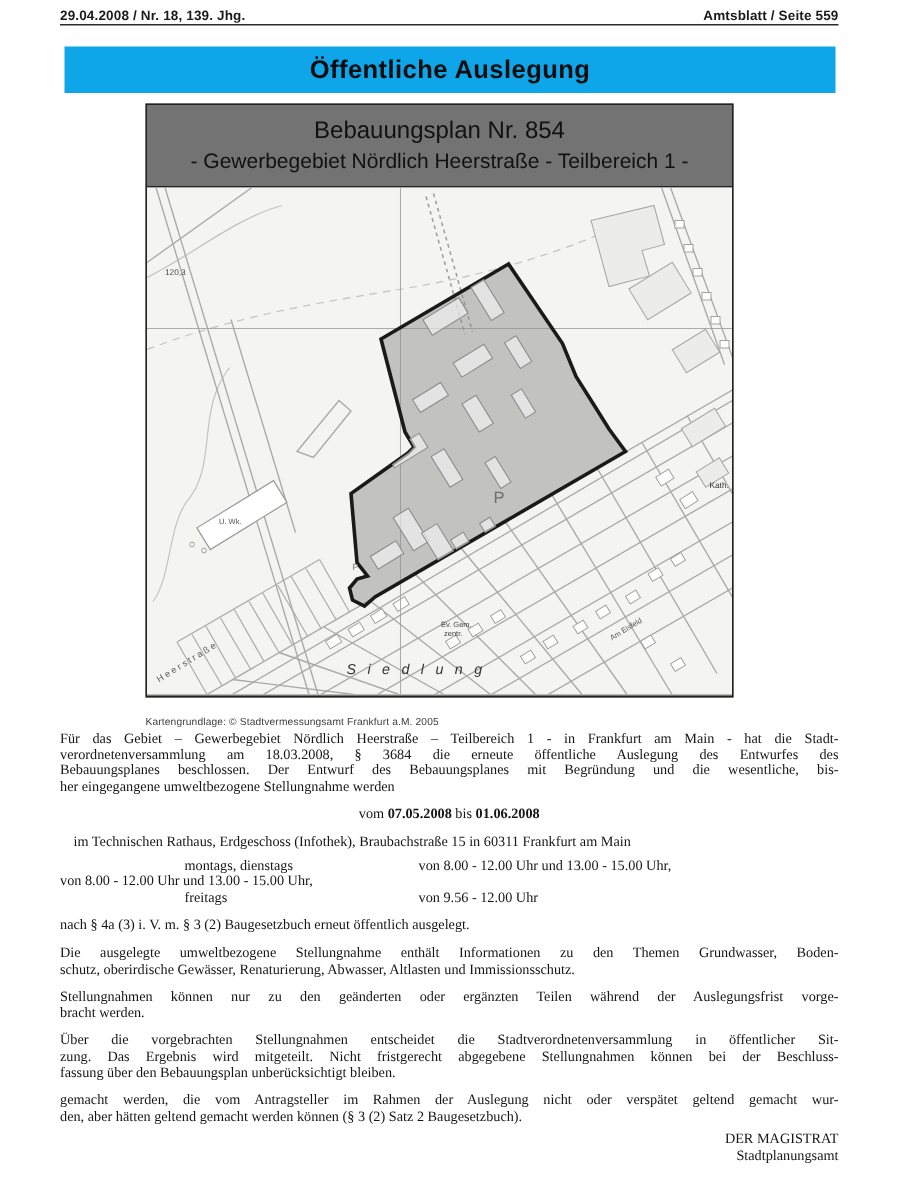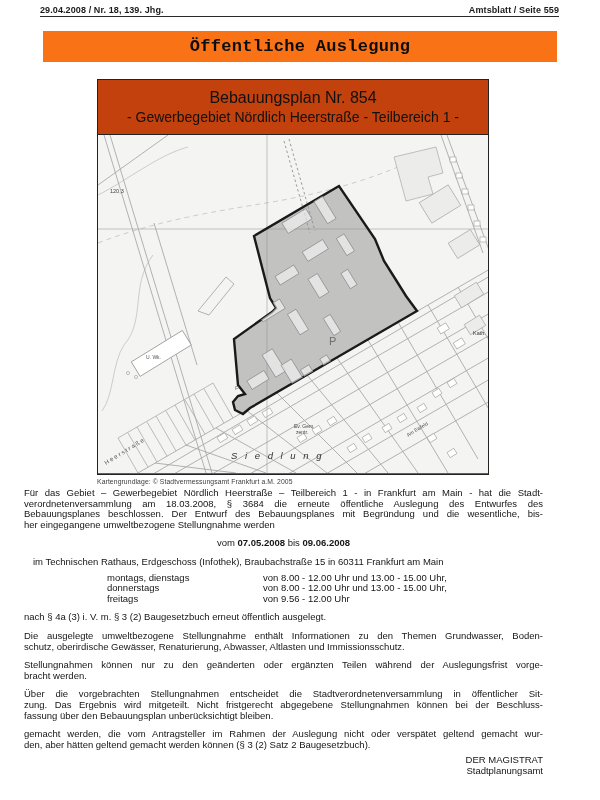--- a/index.html
+++ b/index.html
@@ -6,34 +6,34 @@
   body{
     width:600px;height:800px;background:#fff;position:relative;
     font-family:"Liberation Sans","DejaVu Sans",sans-serif;
     color:#1a1a1a;-webkit-font-smoothing:antialiased;overflow:hidden;
   }
   
   .hdr{position:absolute;left:40px;right:41px;top:5px;display:flex;justify-content:space-between;
        font-size:9px;letter-spacing:.1px;font-weight:bold;}
   .hdr-rule{position:absolute;left:40px;right:41px;top:16px;border-top:1px solid #2a2a2a;}
   
-  .banner{position:absolute;left:43px;top:31px;width:514px;height:31px;background:#f97316;
-          display:flex;align-items:center;justify-content:center;font-family:Liberation Mono, monospace;}
+  .banner{position:absolute;left:43px;top:31px;width:514px;height:31px;background:#0ea5e9;
+          display:flex;align-items:center;justify-content:center;}
   .banner span{font-size:17px;font-weight:bold;letter-spacing:.3px;color:#0d0d0d;}
   
-  .planbox{position:absolute;left:97px;top:79px;width:392px;height:396px;border:1.4px solid #222;
-           box-sizing:border-box;background:#c2410c;}
+  .planbox{position:absolute;left:97px;top:69px;width:392px;height:396px;border:1.4px solid #222;
+           box-sizing:border-box;background:#737373;}
   .plan-titlewrap{height:55px;border-bottom:1.2px solid #222;box-sizing:border-box;
                   display:flex;flex-direction:column;align-items:center;justify-content:center;gap:2px;}
   .plan-title{font-size:16px;color:#111;}
   .plan-subtitle{font-size:14px;color:#111;}
   .mapwrap{width:100%;height:338px;overflow:hidden;background:#f4f4f2;}
   .map-caption{position:absolute;left:97px;top:478px;font-size:6.8px;color:#3c3c3c;letter-spacing:.1px;}
   
-  .bodycol{position:absolute;left:24px;top:488px;width:519px;font-size:9.5px;line-height:10.6px;color:#151515;}
+  .bodycol{position:absolute;left:40px;top:488px;width:519px;font-size:9.5px;line-height:10.6px;color:#151515;font-family:Liberation Serif, serif;}
   .para{margin-top:8px;}
   .para:first-child{margin-top:0;}
   .ln{text-align:justify;}
   .ln.j{text-align-last:justify;}
   .dateline{margin-top:8px;text-align:center;}
   .dateline b{font-weight:bold;}
   .address{margin-top:8px;padding-left:9px;}
   .schedule{margin-top:5px;}
   .sched-row{display:flex;}
   .sched-days{width:156px;padding-left:83px;box-sizing:content-box;flex:none;}
@@ -215,32 +215,31 @@
 
 <div class="bodycol">
   <div class="para">
       <div class="ln j">Für das Gebiet – Gewerbegebiet Nördlich Heerstraße – Teilbereich 1 - in Frankfurt am Main - hat die Stadt-</div>
       <div class="ln j">verordnetenversammlung am 18.03.2008, § 3684 die erneute öffentliche Auslegung des Entwurfes des</div>
       <div class="ln j">Bebauungsplanes beschlossen. Der Entwurf des Bebauungsplanes mit Begründung und die wesentliche, bis-</div>
       <div class="ln">her eingegangene umweltbezogene Stellungnahme werden</div>
     </div>
 
   <div class="dateline">
-    <span>vom </span><b>07.05.2008</b><span> bis </span><b>09.06.2008</b>
+    <span>vom </span><b>07.05.2008</b><span> bis </span><b>01.06.2008</b>
   </div>
 
   <div class="address">im Technischen Rathaus, Erdgeschoss (Infothek), Braubachstraße 15 in 60311 Frankfurt am Main</div>
 
   <div class="schedule">
     <div class="sched-row">
       <span class="sched-days">montags, dienstags</span>
       <span class="sched-hours">von 8.00 - 12.00 Uhr und 13.00 - 15.00 Uhr,</span>
     </div>
     <div class="sched-row">
-      <span class="sched-days">donnerstags</span>
       <span class="sched-hours">von 8.00 - 12.00 Uhr und 13.00 - 15.00 Uhr,</span>
     </div>
     <div class="sched-row">
       <span class="sched-days">freitags</span>
       <span class="sched-hours">von 9.56 - 12.00 Uhr</span>
     </div>
   </div>
 
   <div class="legal">nach § 4a (3) i. V. m. § 3 (2) Baugesetzbuch erneut öffentlich ausgelegt.</div>
 

